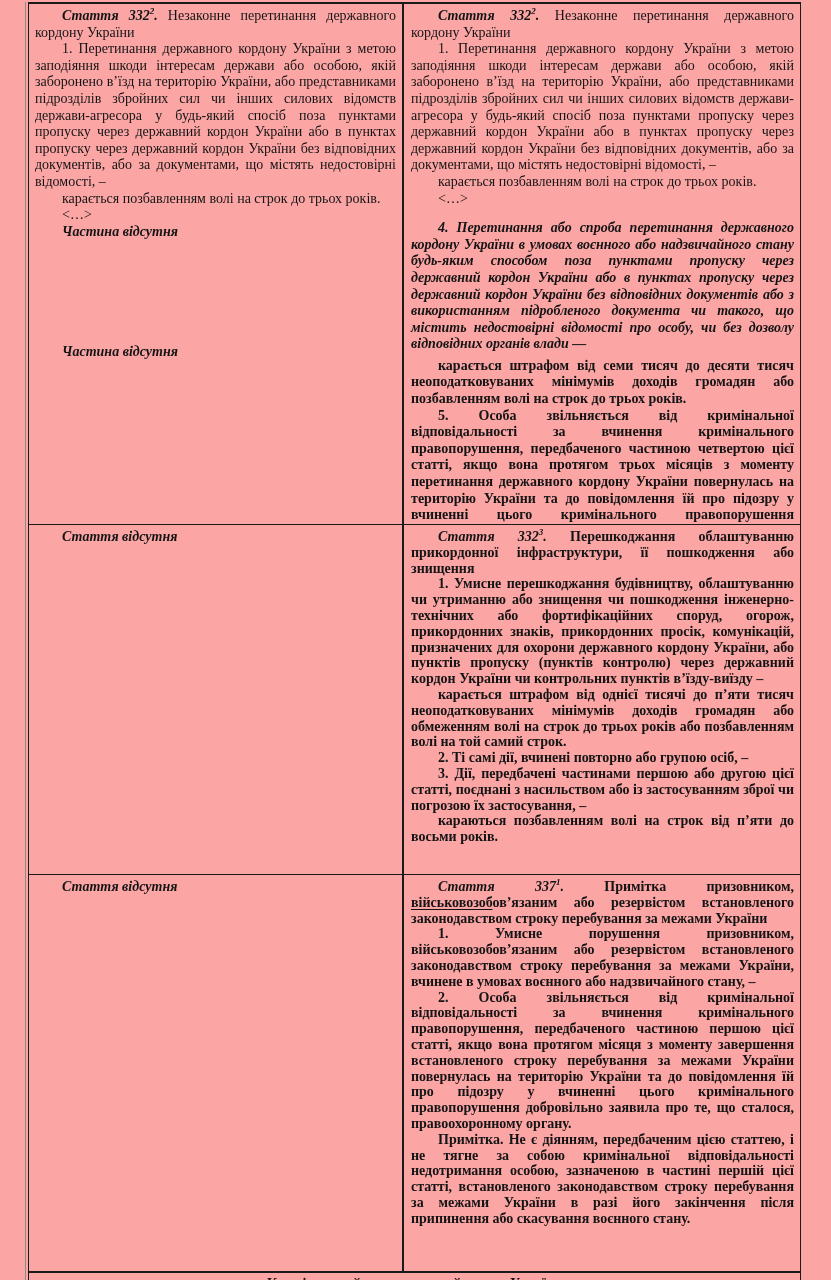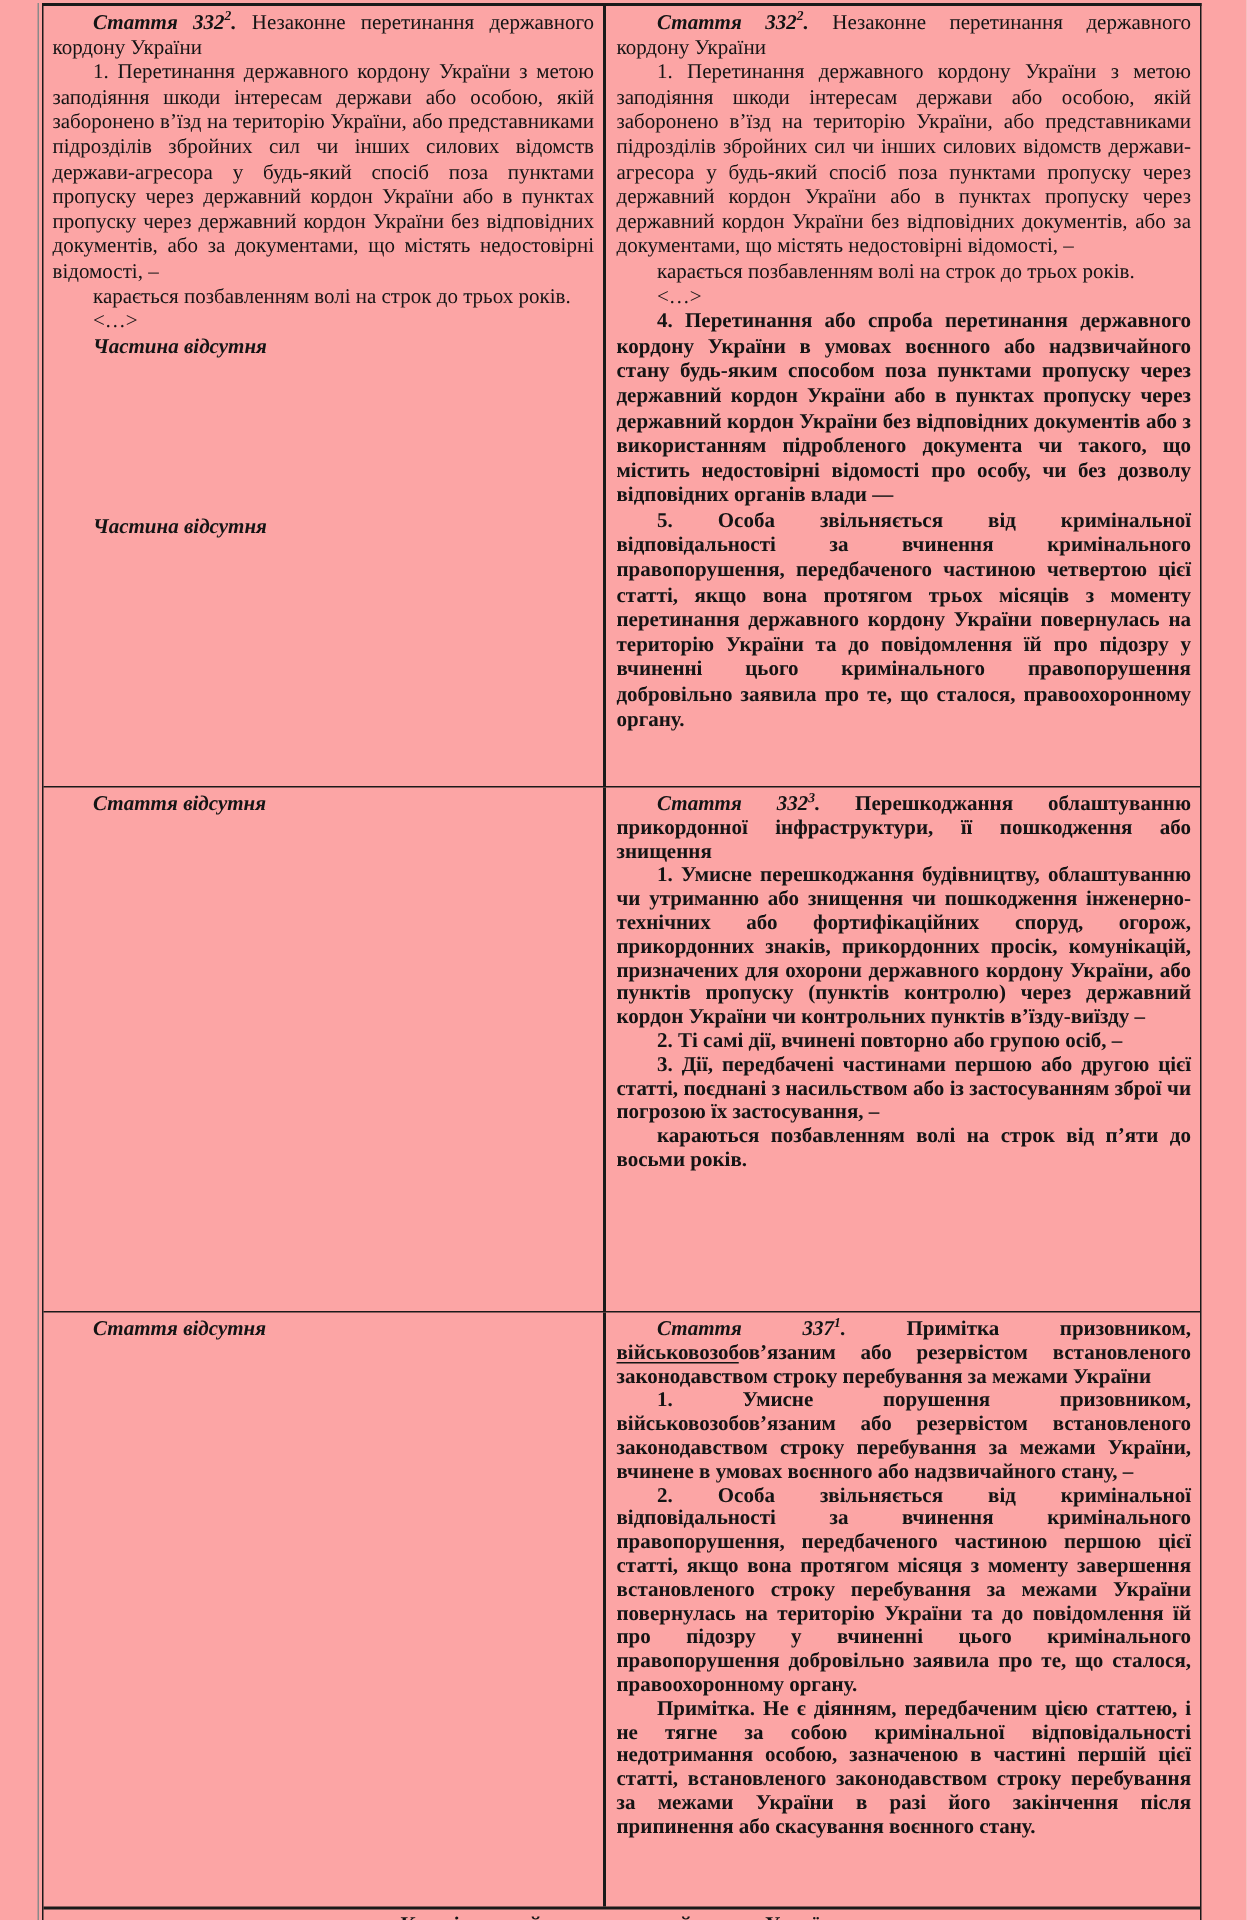--- a/index.html
+++ b/index.html
@@ -37,21 +37,21 @@
     text-indent:27px;
     font-size:14px;
     line-height:16.6px;
   }
   .r2 .p,.r3 .p{line-height:15.8px;}
   .b{font-weight:bold;}
   .art{font-weight:bold;font-style:italic;}
   .art sup{font-size:9px;line-height:0;}
   .miss{font-weight:bold;font-style:italic;}
   .gap-missing2{margin-top:104px;}
-  .mt-blank{margin-top:0;}
+  .mt-blank{margin-top:13px;font-style:italic;}
   .mt-half{margin-top:5px;}
   .u{text-decoration:underline;text-underline-offset:2px;}
   .footer-row{padding-top:3px;}
   .footer-heading{
     margin:0;text-align:center;font-weight:bold;font-size:14px;line-height:16px;
   }
 </style>
 </head>
 <body>
 
@@ -68,31 +68,33 @@
         <p class="p">&lt;…&gt;</p>
         <p class="p miss">Частина відсутня</p>
         <p class="p miss gap-missing2">Частина відсутня</p>
       </div>
       <div class="cell right">
         <p class="p"><span class="art"><span>Стаття 332</span><sup>2</sup><span>.</span></span> <span>Незаконне перетинання державного кордону України</span></p>
         <p class="p">1. Перетинання державного кордону України з метою заподіяння шкоди інтересам держави або особою, якій заборонено в’їзд на територію України, або представниками підрозділів збройних сил чи інших силових відомств держави-агресора у будь-який спосіб поза пунктами пропуску через державний кордон України або в пунктах пропуску через державний кордон України без відповідних документів, або за документами, що містять недостовірні відомості, –</p>
         <p class="p">карається позбавленням волі на строк до трьох років.</p>
         <p class="p">&lt;…&gt;</p>
         <p class="p b mt-blank">4. Перетинання або спроба перетинання державного кордону України в умовах воєнного або надзвичайного стану будь-яким способом поза пунктами пропуску через державний кордон України або в пунктах пропуску через державний кордон України без відповідних документів або з використанням підробленого документа чи такого, що містить недостовірні відомості про особу, чи без дозволу відповідних органів влади —</p>
+        <p class="p b mt-half">карається штрафом від семи тисяч до десяти тисяч неоподатковуваних мінімумів доходів громадян або позбавленням волі на строк до трьох років.</p>
         <p class="p b">5. Особа звільняється від кримінальної відповідальності за вчинення кримінального правопорушення, передбаченого частиною четвертою цієї статті, якщо вона протягом трьох місяців з моменту перетинання державного кордону України повернулась на територію України та до повідомлення їй про підозру у вчиненні цього кримінального правопорушення добровільно заявила про те, що сталося, правоохоронному органу.</p>
       </div>
     </div>
 
     <div class="trow r2">
       <div class="cell left">
         <p class="p miss">Стаття відсутня</p>
       </div>
       <div class="cell right">
         <p class="p b"><span class="art"><span>Стаття 332</span><sup>3</sup><span>.</span></span> <span>Перешкоджання облаштуванню прикордонної інфраструктури, її пошкодження або знищення</span></p>
         <p class="p b">1. Умисне перешкоджання будівництву, облаштуванню чи утриманню або знищення чи пошкодження інженерно-технічних або фортифікаційних споруд, огорож, прикордонних знаків, прикордонних просік, комунікацій, призначених для охорони державного кордону України, або пунктів пропуску (пунктів контролю) через державний кордон України чи контрольних пунктів в’їзду-виїзду –</p>
+        <p class="p b">карається штрафом від однієї тисячі до п’яти тисяч неоподатковуваних мінімумів доходів громадян або обмеженням волі на строк до трьох років або позбавленням волі на той самий строк.</p>
         <p class="p b">2. Ті самі дії, вчинені повторно або групою осіб, –</p>
         <p class="p b">3. Дії, передбачені частинами першою або другою цієї статті, поєднані з насильством або із застосуванням зброї чи погрозою їх застосування, –</p>
         <p class="p b">караються позбавленням волі на строк від п’яти до восьми років.</p>
       </div>
     </div>
 
     <div class="trow r3 heavy">
       <div class="cell left">
         <p class="p miss">Стаття відсутня</p>
       </div>

